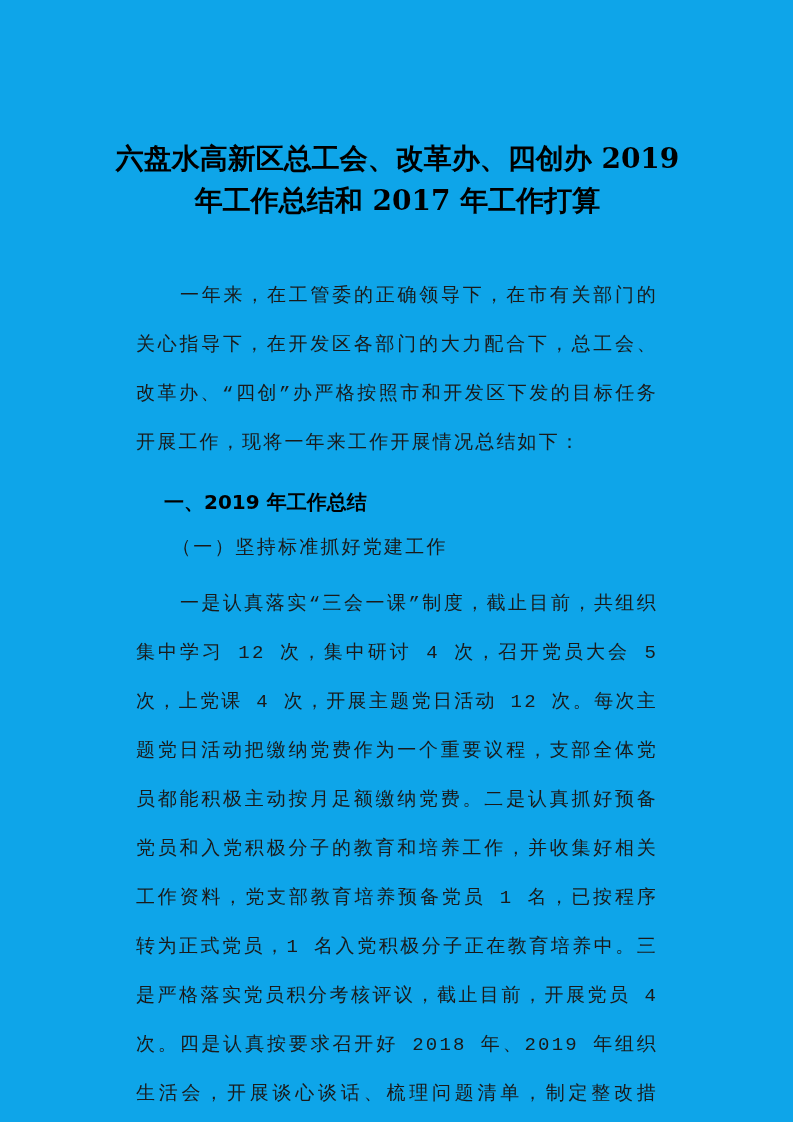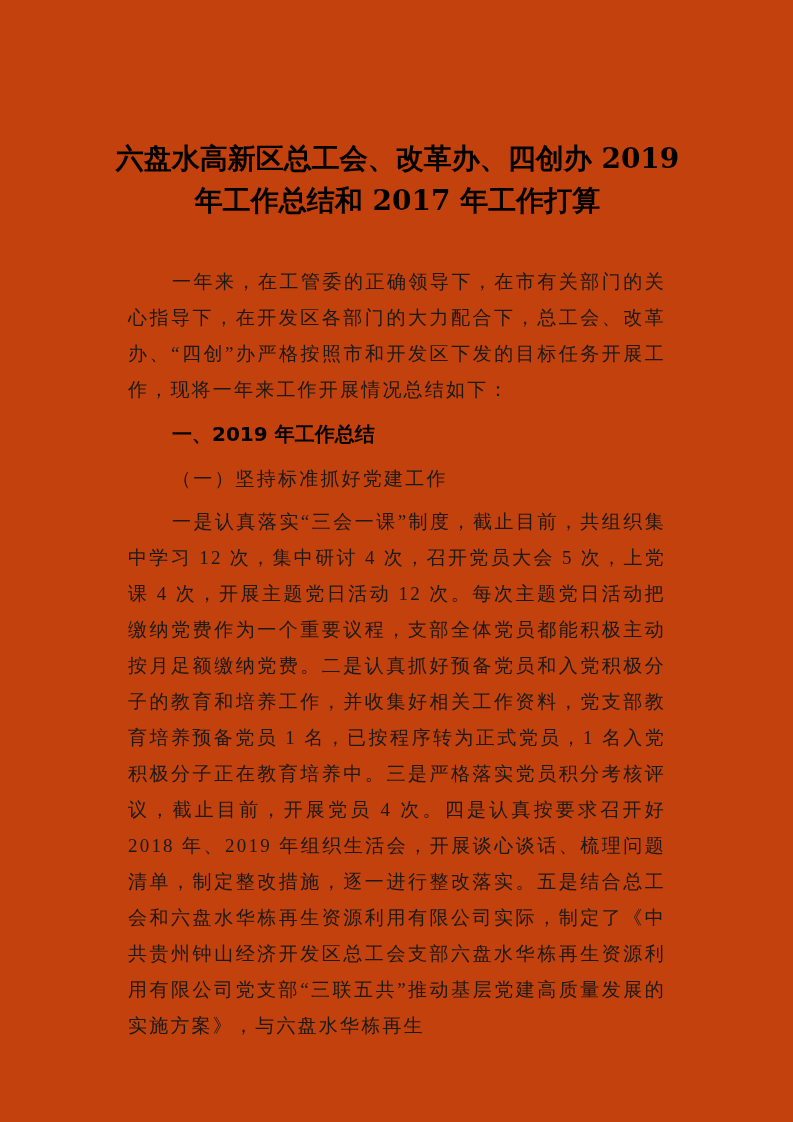--- a/index.html
+++ b/index.html
@@ -1,25 +1,25 @@
 <!DOCTYPE html>
 <html><head>
 <meta charset="utf-8">
 <style>
   html, body { margin: 0; padding: 0; background: #ffffff; }
   body { width: 793px; height: 1122px; position: relative; overflow: hidden;
          font-family: "DejaVu Serif", "Liberation Serif", serif; color: #111; }
-  .page { position: absolute; left: 0; top: 0; width: 793px; height: 1122px; background: #c2410c; }
+  .page { position: absolute; left: 0; top: 0; width: 793px; height: 1122px; background: #0ea5e9; }
   .title { position: absolute; left: 110px; width: 575px; top: 138px;
            text-align: center; font-weight: bold; font-size: 28px; line-height: 42px;
            font-family: "DejaVu Serif", "Liberation Serif", serif; color: #000; }
   .body { position: absolute; left: 120px; width: 554px; top: 256px; }
-  .para { margin: 8px; font-size: 19px; line-height: 36px; letter-spacing: 2.2px;
-          text-align: justify; text-indent: 44px; font-family: Liberation Serif, serif; color: #1a1a1a; }
-  .h1 { margin: 8px; font-size: 20px; line-height: 36px; font-weight: bold; text-indent: 44px;
+  .para { margin: 16px; font-size: 19px; line-height: 49px; letter-spacing: 2.2px;
+          text-align: justify; text-indent: 44px; font-family: Liberation Mono, monospace; color: #1a1a1a; }
+  .h1 { margin: 0; font-size: 20px; line-height: 36px; font-weight: bold; text-indent: 44px;
         font-family: "DejaVu Sans", sans-serif; color: #000; }
   .h2 { margin: 8px; font-size: 19px; line-height: 36px; letter-spacing: 2.2px; text-indent: 44px;
         font-family: "DejaVu Sans", sans-serif; color: #1a1a1a; }
 </style>
 </head>
 <body>
 
 <div class="page">
   <div class="title">
     <div>六盘水高新区总工会、改革办、四创办 2019</div>

